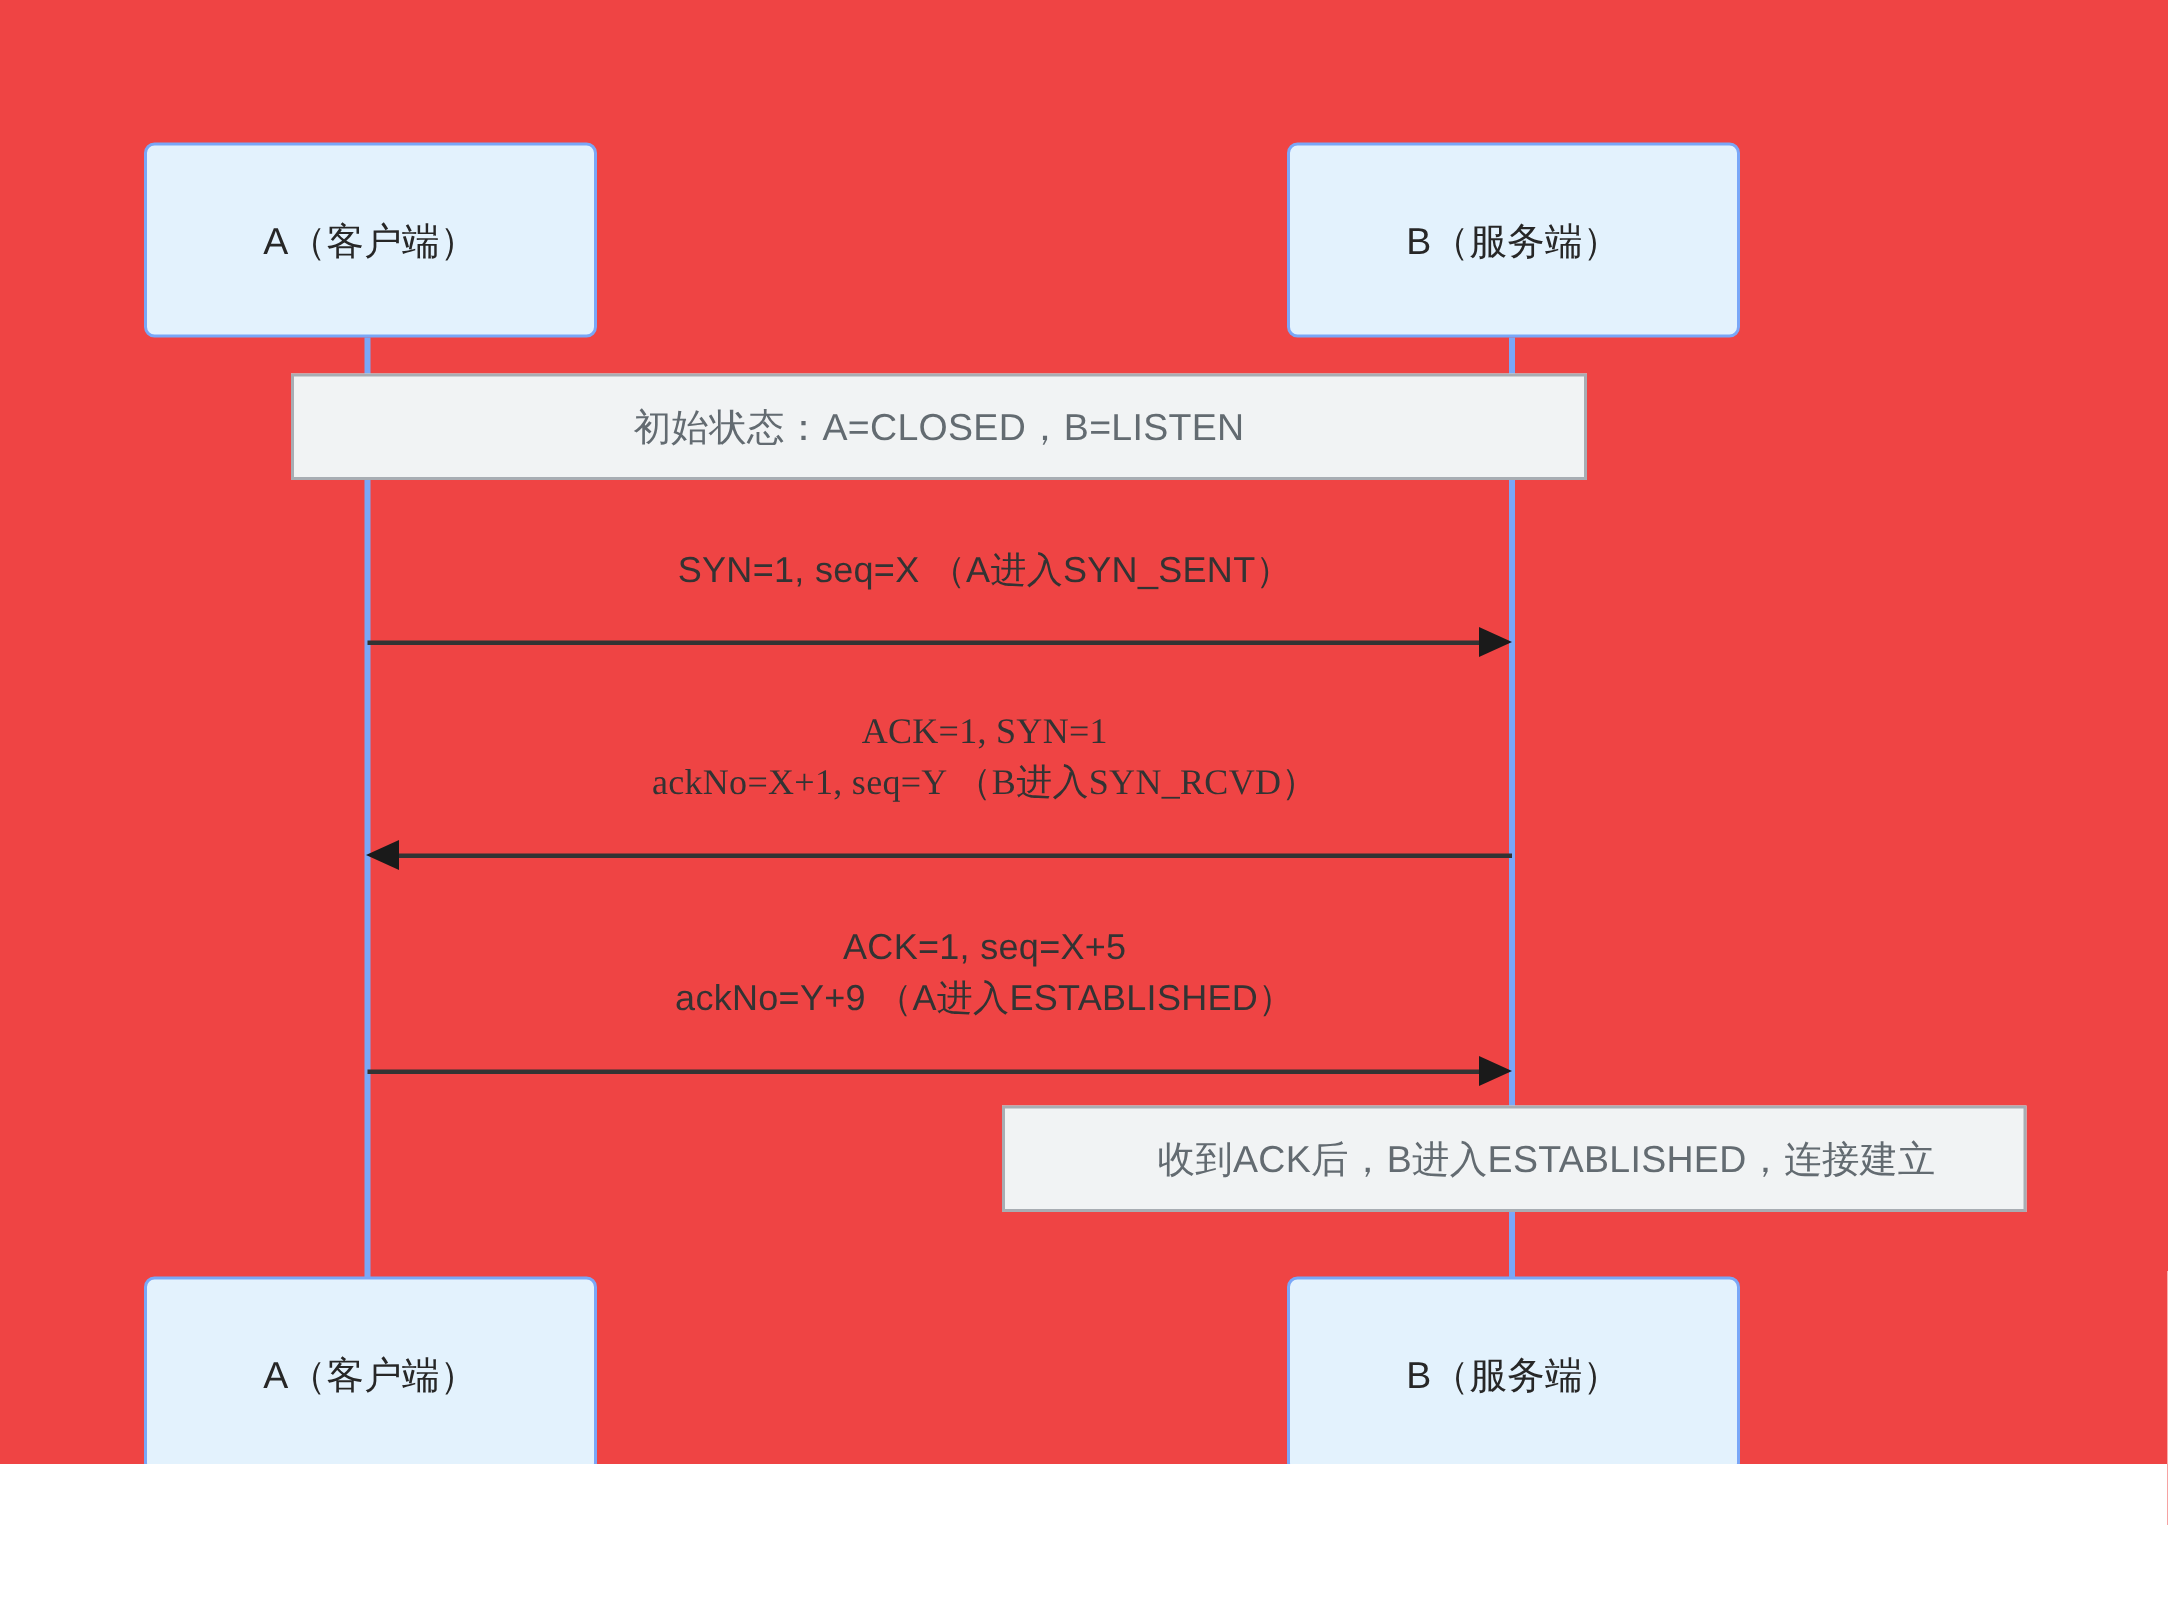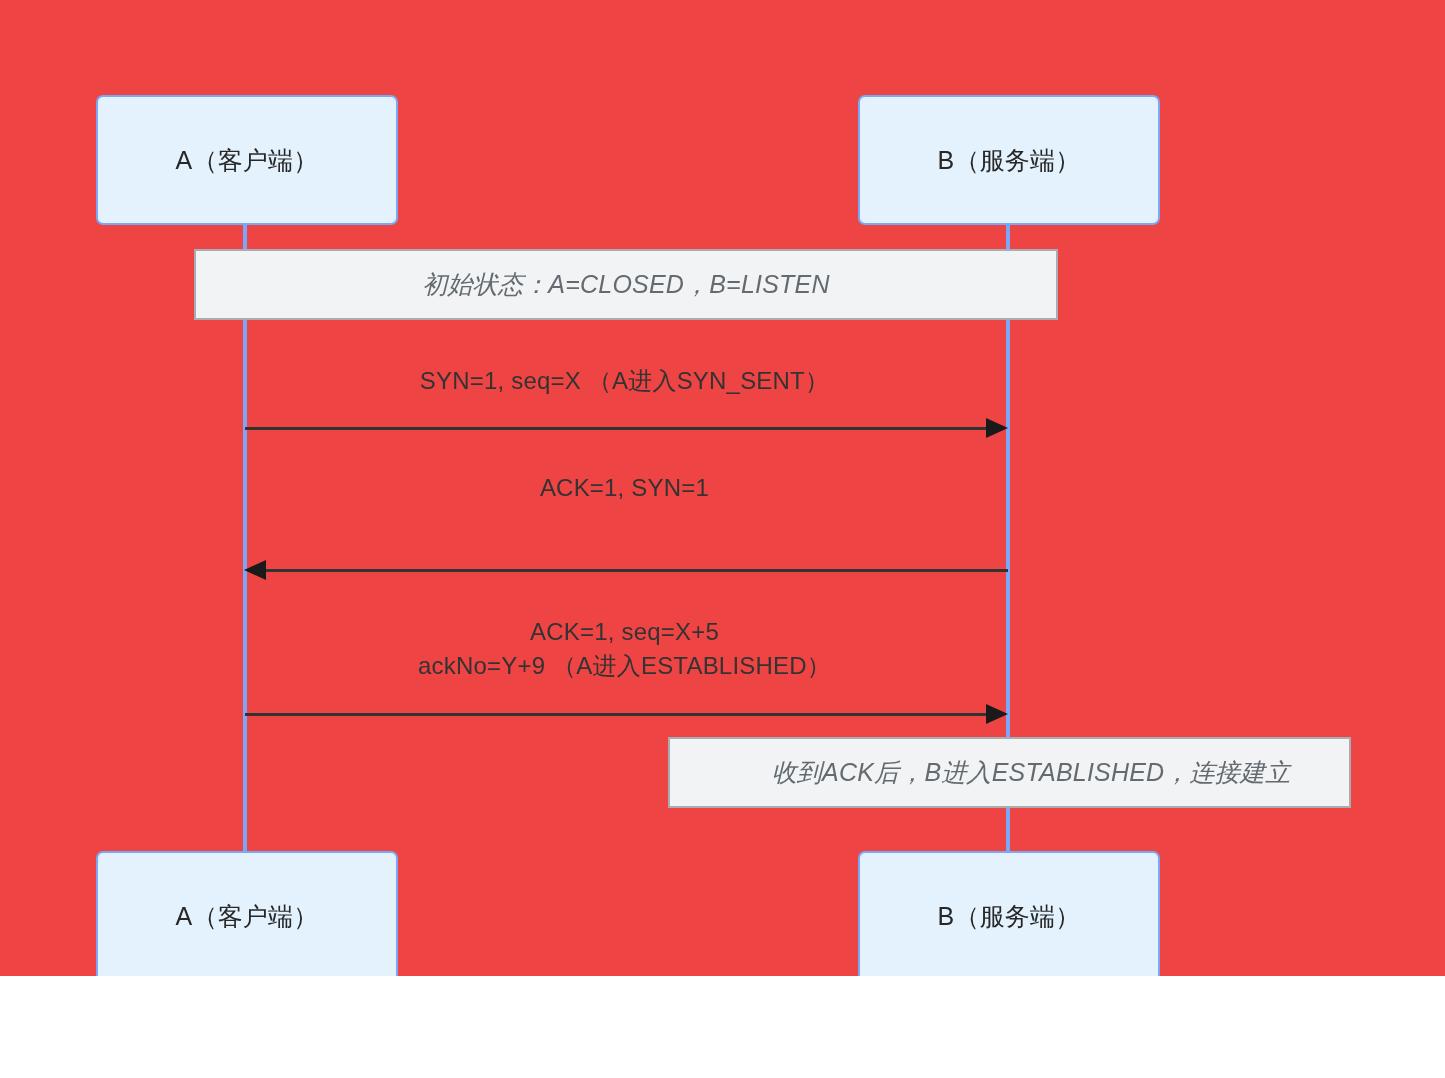--- a/index.html
+++ b/index.html
@@ -54,21 +54,20 @@
     display: flex;
     align-items: center;
     justify-content: center;
     z-index: 4;
   }
   .note-label {
     font-size: 25px;
     color: #636b71;
     white-space: nowrap;
     letter-spacing: 0.2px;
-    font-style: italic;
   }
 
   
   .msg-line {
     position: absolute;
     height: 3px;
     background: #333333;
     z-index: 2;
   }
   .arrowhead {
@@ -89,20 +88,21 @@
   }
   .msg-label {
     position: absolute;
     z-index: 2;
     text-align: center;
     font-size: 24px;
     color: #333333;
     line-height: 1.42;
     white-space: nowrap;
     letter-spacing: 0.2px;
+    margin-left: 32px;
   }
   .msg-label .line { display: block; }
 </style>
 </head>
 <body>
 
 <div id="canvas">
 
   <div class="lifeline" style="left:243px; top:225px; height:628px;"></div>
   <div class="lifeline" style="left:1006px; top:225px; height:628px;"></div>
@@ -117,22 +117,23 @@
   <div class="note" style="left:194px; top:249px; width:864px; height:71px;">
     <span class="note-label">初始状态：A=CLOSED，B=LISTEN</span>
   </div>
 
   <div class="msg-label" style="left:243px; top:364px; width:763px;">
     <span class="line">SYN=1, seq=X （A进入SYN_SENT）</span>
   </div>
   <div class="msg-line" style="left:245px; top:427px; width:742px;"></div>
   <div class="arrowhead right" style="left:986px; top:418px;"></div>
 
-  <div class="msg-label" style="left:243px; top:471px; width:763px;">
+  <div class="msg-label" style="left:243px; top:471px; width:763px;font-family:Liberation Serif, serif;">
     <span class="line">ACK=1, SYN=1</span>
+    <span class="line">ackNo=X+1, seq=Y （B进入SYN_RCVD）</span>
   </div>
   <div class="msg-line" style="left:264px; top:569px; width:744px;"></div>
   <div class="arrowhead left" style="left:244px; top:560px;"></div>
 
   <div class="msg-label" style="left:243px; top:615px; width:763px;">
     <span class="line">ACK=1, seq=X+5</span>
     <span class="line">ackNo=Y+9 （A进入ESTABLISHED）</span>
   </div>
   <div class="msg-line" style="left:245px; top:713px; width:742px;"></div>
   <div class="arrowhead right" style="left:986px; top:704px;"></div>

